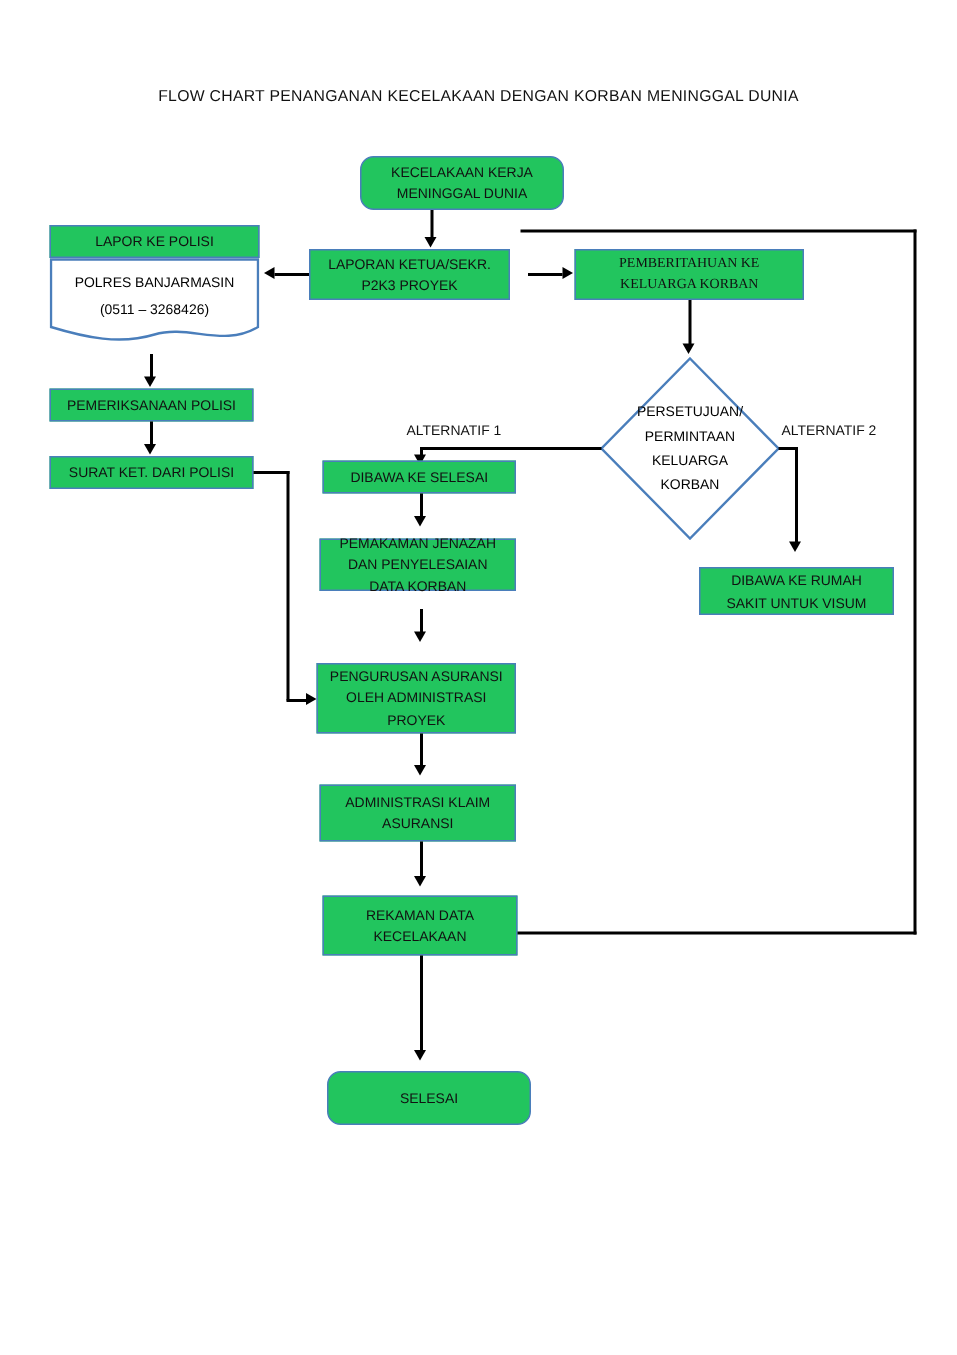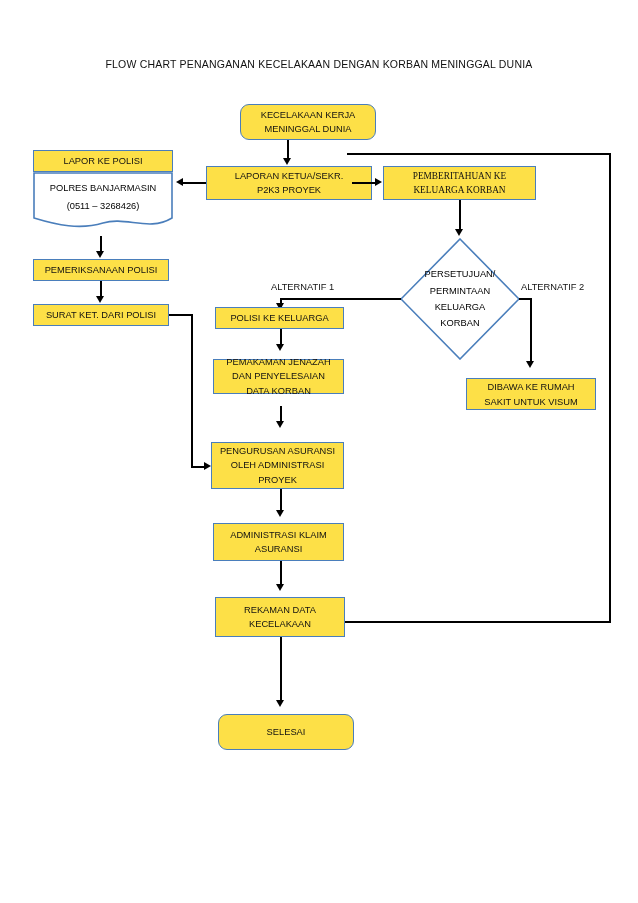--- a/index.html
+++ b/index.html
@@ -20,21 +20,21 @@
     letter-spacing:.2px;
     color:#111;
     white-space:nowrap;
   }
 
   
   .node{
     position:absolute;
     box-sizing:border-box;
     border:1.6px solid #4a7ebb;
-    background:#fde047;
+    background:#22c55e;
     display:flex;
     flex-direction:column;
     align-items:center;
     justify-content:center;
     text-align:center;
     font-size:9.3px;
     line-height:1.55;
     color:#111;
     padding:0 2px;
     overflow:visible;
@@ -102,21 +102,21 @@
   <div class="title">FLOW CHART PENANGANAN KECELAKAAN DENGAN KORBAN MENINGGAL DUNIA</div>
 
   <div class="node rounded" style="left:240px;top:104px;width:136px;height:36px;">
     <span class="ln">KECELAKAAN KERJA</span>
     <span class="ln">MENINGGAL DUNIA</span>
   </div>
 
   <div class="conn vline" style="left:287px;top:140px;width:1.6px;height:20px;"></div>
   <div class="arrowhead ah-down" style="left:283px;top:158px;"></div>
 
-  <div class="node" style="left:206px;top:166px;width:166px;height:34px;">
+  <div class="node" style="left:206px;top:166px;width:134px;height:34px;">
     <span class="ln">LAPORAN KETUA/SEKR.</span>
     <span class="ln">P2K3 PROYEK</span>
   </div>
 
   <div class="conn hline" style="left:183px;top:182px;width:23px;height:1.6px;"></div>
   <div class="arrowhead ah-left" style="left:176px;top:178px;"></div>
 
   <div class="conn hline" style="left:352px;top:182px;width:23px;height:1.6px;"></div>
   <div class="arrowhead ah-right" style="left:375px;top:178px;"></div>
 
@@ -182,21 +182,21 @@
   <div class="conn hline" style="left:519px;top:298px;width:13px;height:1.6px;"></div>
   <div class="conn vline" style="left:530px;top:298px;width:1.6px;height:66px;"></div>
   <div class="arrowhead ah-down" style="left:526px;top:361px;"></div>
 
   <div class="node" style="left:466px;top:378px;width:130px;height:32px;justify-content:flex-end;">
     <span class="ln">DIBAWA KE RUMAH</span>
     <span class="ln">SAKIT UNTUK VISUM</span>
   </div>
 
   <div class="node" style="left:215px;top:307px;width:129px;height:22px;">
-    <span class="ln">POLISI KE KELUARGA</span>
+    <span class="ln">DIBAWA KE SELESAI</span>
   </div>
 
   <div class="conn vline" style="left:280px;top:329px;width:1.6px;height:18px;"></div>
   <div class="arrowhead ah-down" style="left:276px;top:344px;"></div>
 
   <div class="node" style="left:213px;top:359px;width:131px;height:35px;">
     <span class="ln">PEMAKAMAN JENAZAH</span>
     <span class="ln">DAN PENYELESAIAN</span>
     <span class="ln">DATA KORBAN</span>
   </div>

